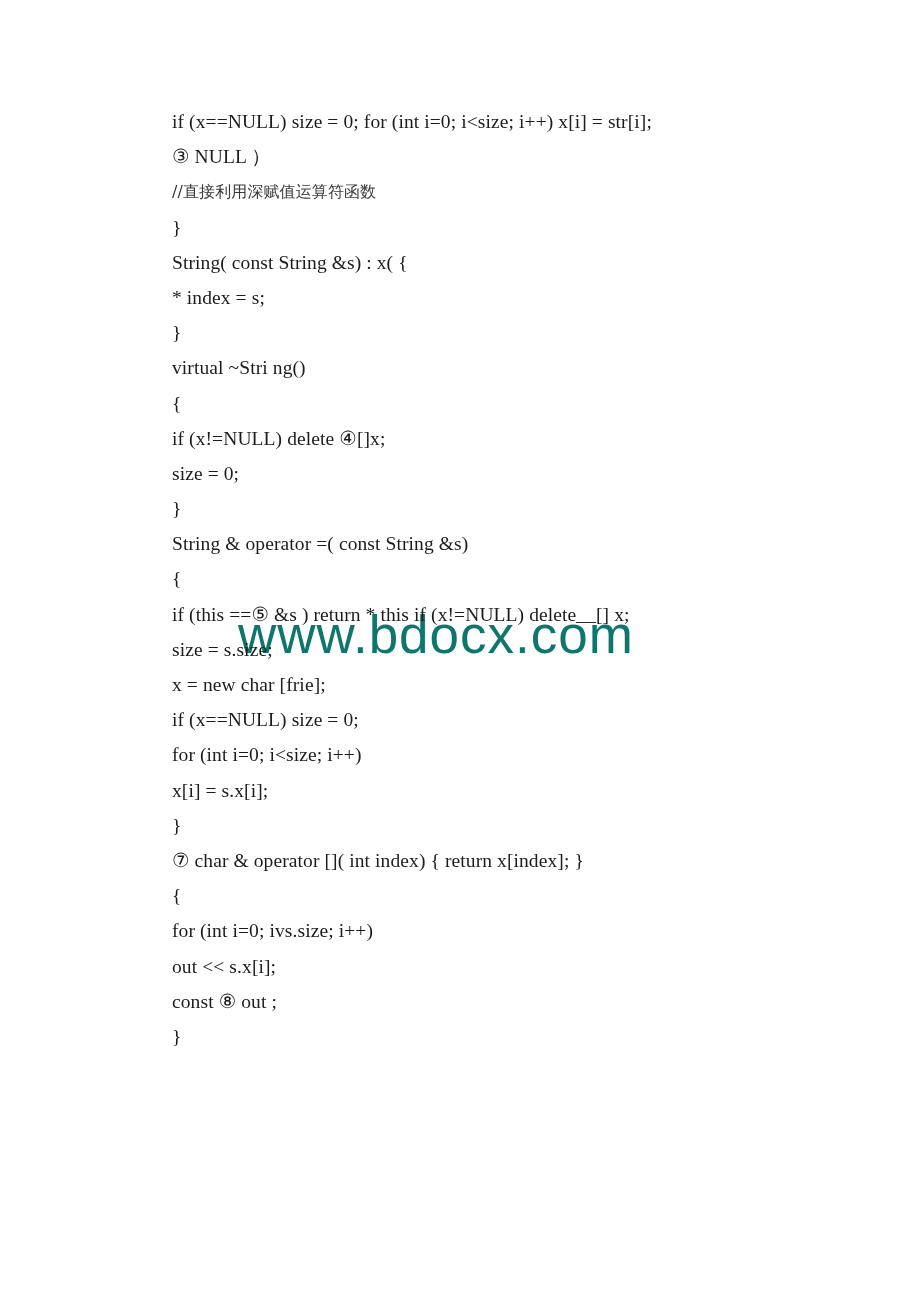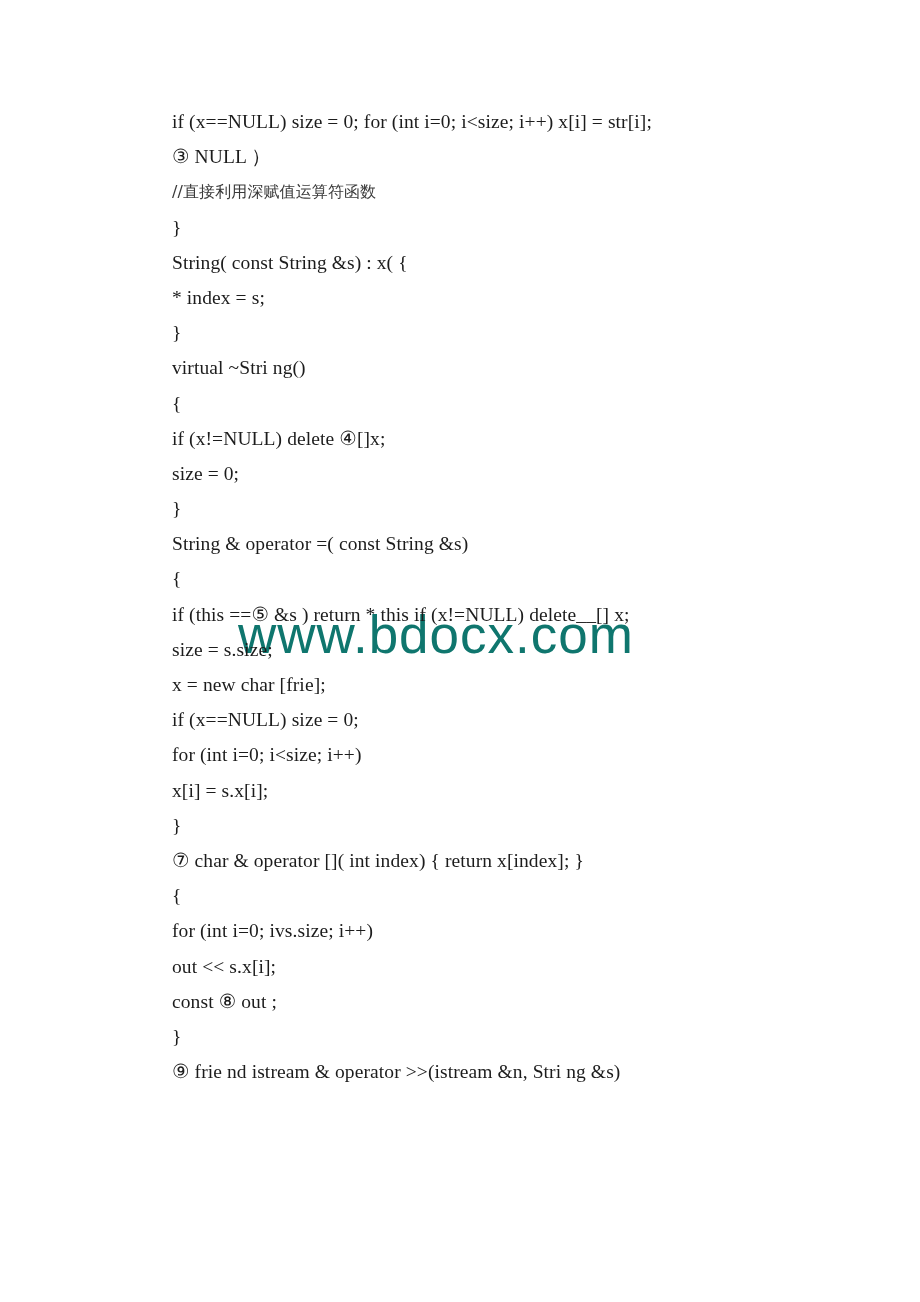--- a/index.html
+++ b/index.html
@@ -79,16 +79,15 @@
       <div class="code-line">if (x==NULL) size = 0;</div>
       <div class="code-line">for (int i=0; i&lt;size; i++)</div>
       <div class="code-line">x[i] = s.x[i];</div>
       <div class="code-line">}</div>
       <div class="code-line">⑦ char &amp; operator []( int index) { return x[index]; }</div>
       <div class="code-line">{</div>
       <div class="code-line">for (int i=0; ivs.size; i++)</div>
       <div class="code-line">out &lt;&lt; s.x[i];</div>
       <div class="code-line">const ⑧ out ;</div>
       <div class="code-line">}</div>
-      <div class="code-line">⑨ frie nd istream &amp; operator &gt;&gt;(istream &amp;n, Stri ng &amp;s)</div>
     </div>
 
 </div>
 
 </body></html>

